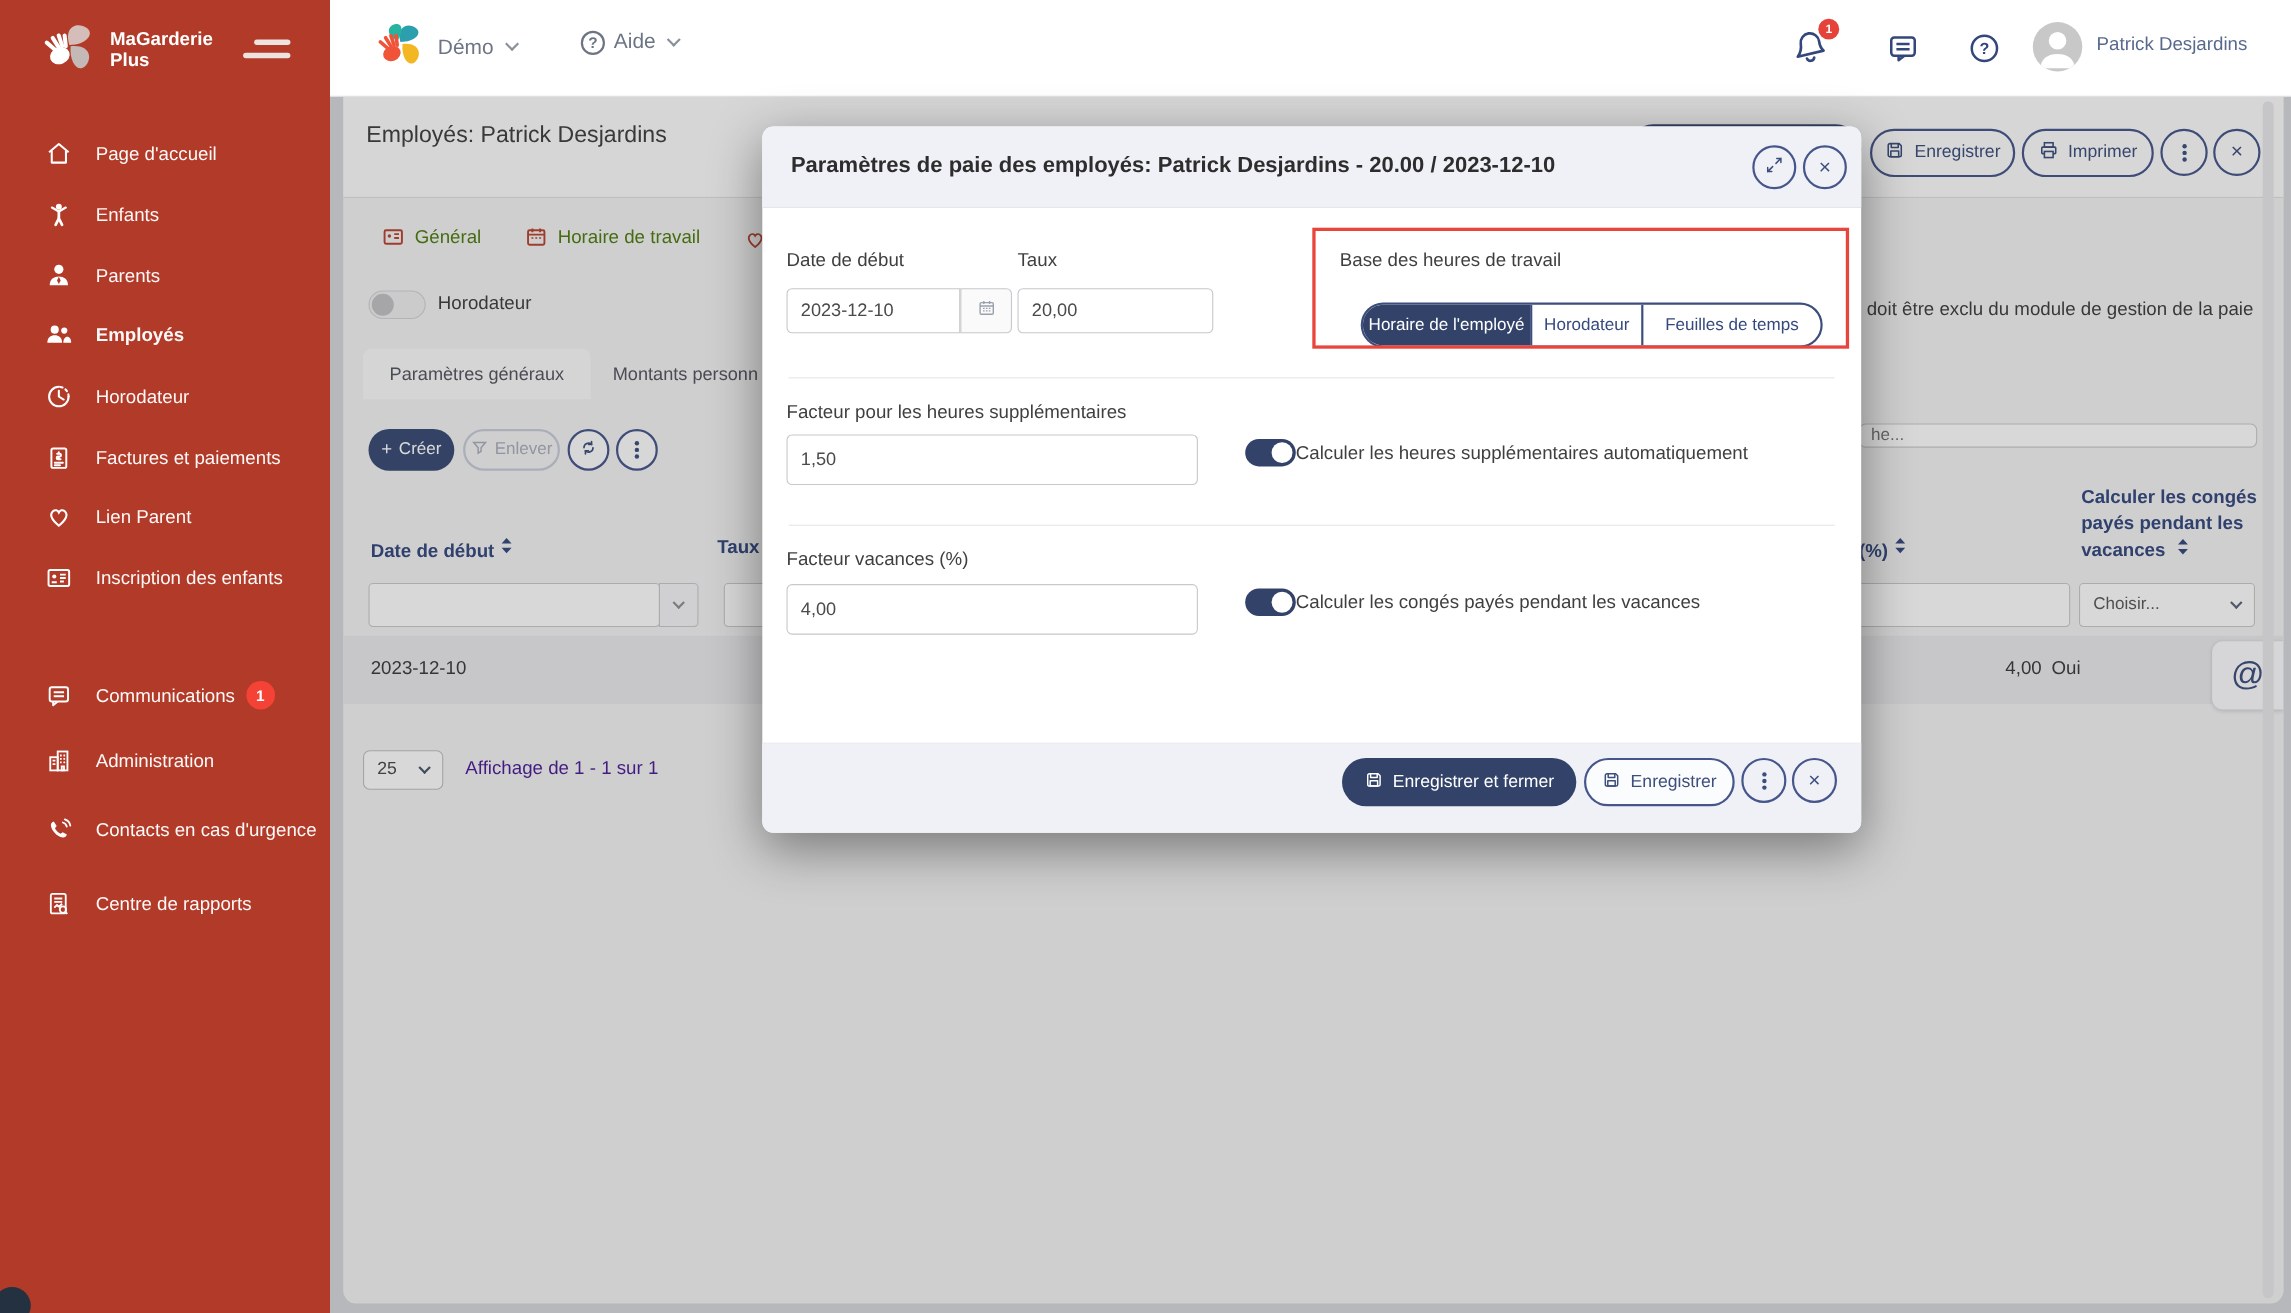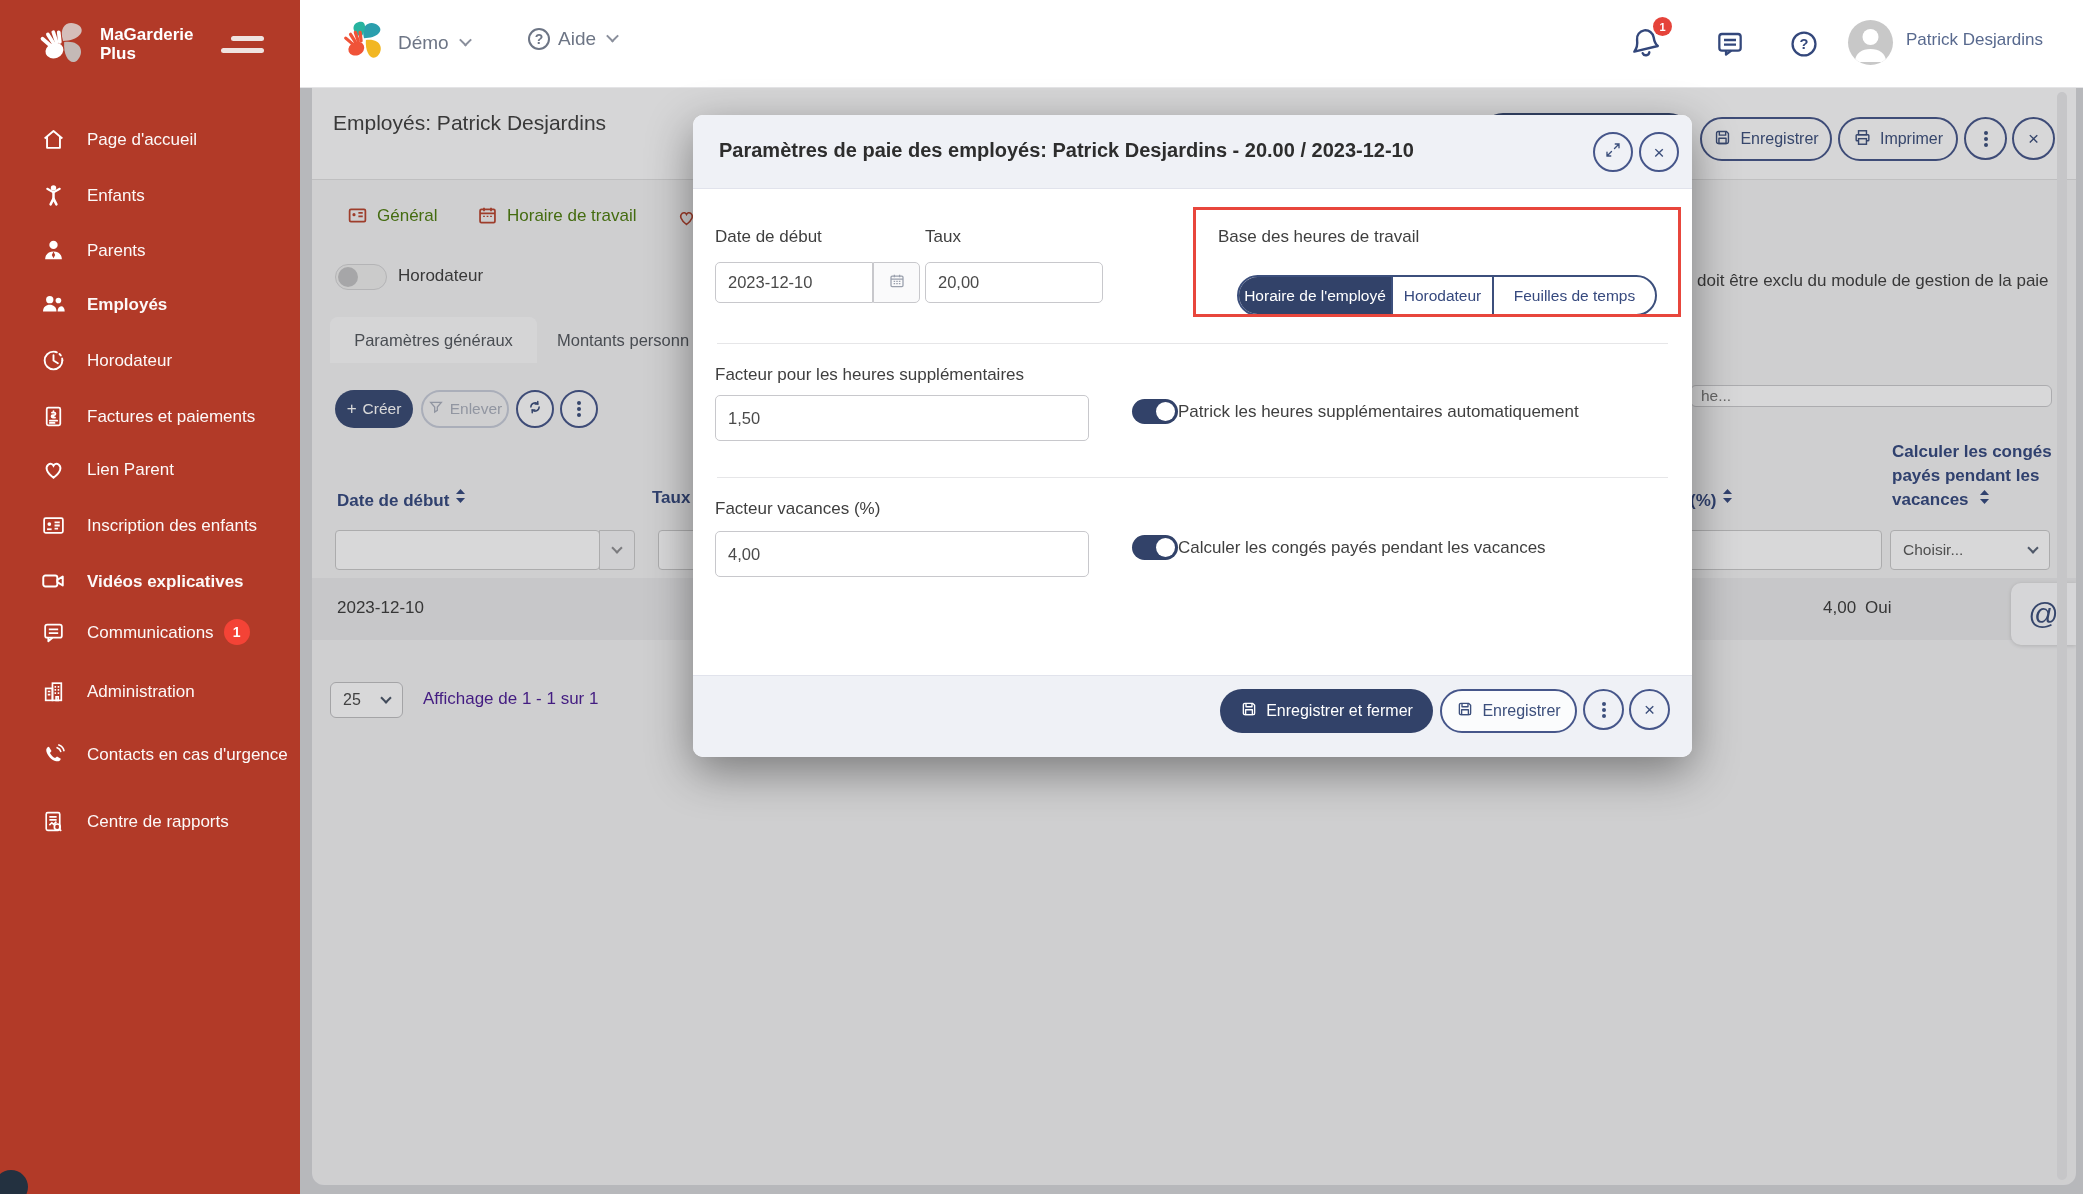--- a/index.html
+++ b/index.html
@@ -211,29 +211,20 @@
       <span class="nicon">
           <svg width="25" height="25" viewBox="0 0 24 24" fill="none" stroke="#fff" stroke-width="1.7">
             <rect x="3" y="5" width="18" height="14" rx="1.5"></rect>
             <circle cx="8" cy="10.6" r="1.8" fill="#fff" stroke="none"></circle>
             <path d="M5.8 15.6 h4.4"></path>
             <path d="M13 9 h5 M13 12 h5 M13 15 h3.4"></path>
           </svg>
         </span>
       <span class="nlabel">Inscription des enfants</span>
     </div>
-    <div class="nav-item active" style="top:559px">
-      <span class="nicon">
-          <svg width="26" height="26" viewBox="0 0 24 24" fill="none" stroke="#fff" stroke-width="1.8" stroke-linejoin="round">
-            <rect x="3" y="7" width="13" height="10" rx="2"></rect>
-            <path d="M16 11 L21 7.8 V16.2 L16 13 Z"></path>
-          </svg>
-        </span>
-      <span class="nlabel">Vidéos explicatives</span>
-    </div>
     <div class="nav-item" style="top:610px">
       <span class="nicon">
           <svg width="25" height="25" viewBox="0 0 24 24" fill="none" stroke="#fff" stroke-width="1.7" stroke-linejoin="round">
             <rect x="4" y="4.5" width="16" height="12.5" rx="2"></rect>
             <path d="M7.5 9 h9 M7.5 12.5 h9"></path>
             <path d="M7 17 v3.4 L11 17"></path>
           </svg>
         </span>
       <span class="nlabel">Communications</span>
       <span class="nav-badge">1</span>
@@ -521,21 +512,21 @@
     </div>
     <div class="annotation"></div>
 
     <div class="m-divider" style="top:228px"></div>
 
     <div class="field-label" style="left:22px;top:250px">Facteur pour les heures supplémentaires</div>
     <input class="m-input" style="left: 22px; top: 280px; width: 374px; height: 46px;" value="1,50">
     <div class="toggle on" style="position:absolute;left:439px;top:284px">
         <span class="knob"></span>
       </div>
-    <div class="m-toggle-label" style="top:287px">Patrick les heures supplémentaires automatiquement</div>
+    <div class="m-toggle-label" style="top:287px">Calculer les heures supplémentaires automatiquement</div>
 
     <div class="m-divider" style="top:362px"></div>
 
     <div class="field-label" style="left:22px;top:384px">Facteur vacances (%)</div>
     <input class="m-input" style="left: 22px; top: 416px; width: 374px; height: 46px;" value="4,00">
     <div class="toggle on" style="position:absolute;left:439px;top:420px">
         <span class="knob"></span>
       </div>
     <div class="m-toggle-label" style="top:423px">Calculer les congés payés pendant les vacances</div>
 

